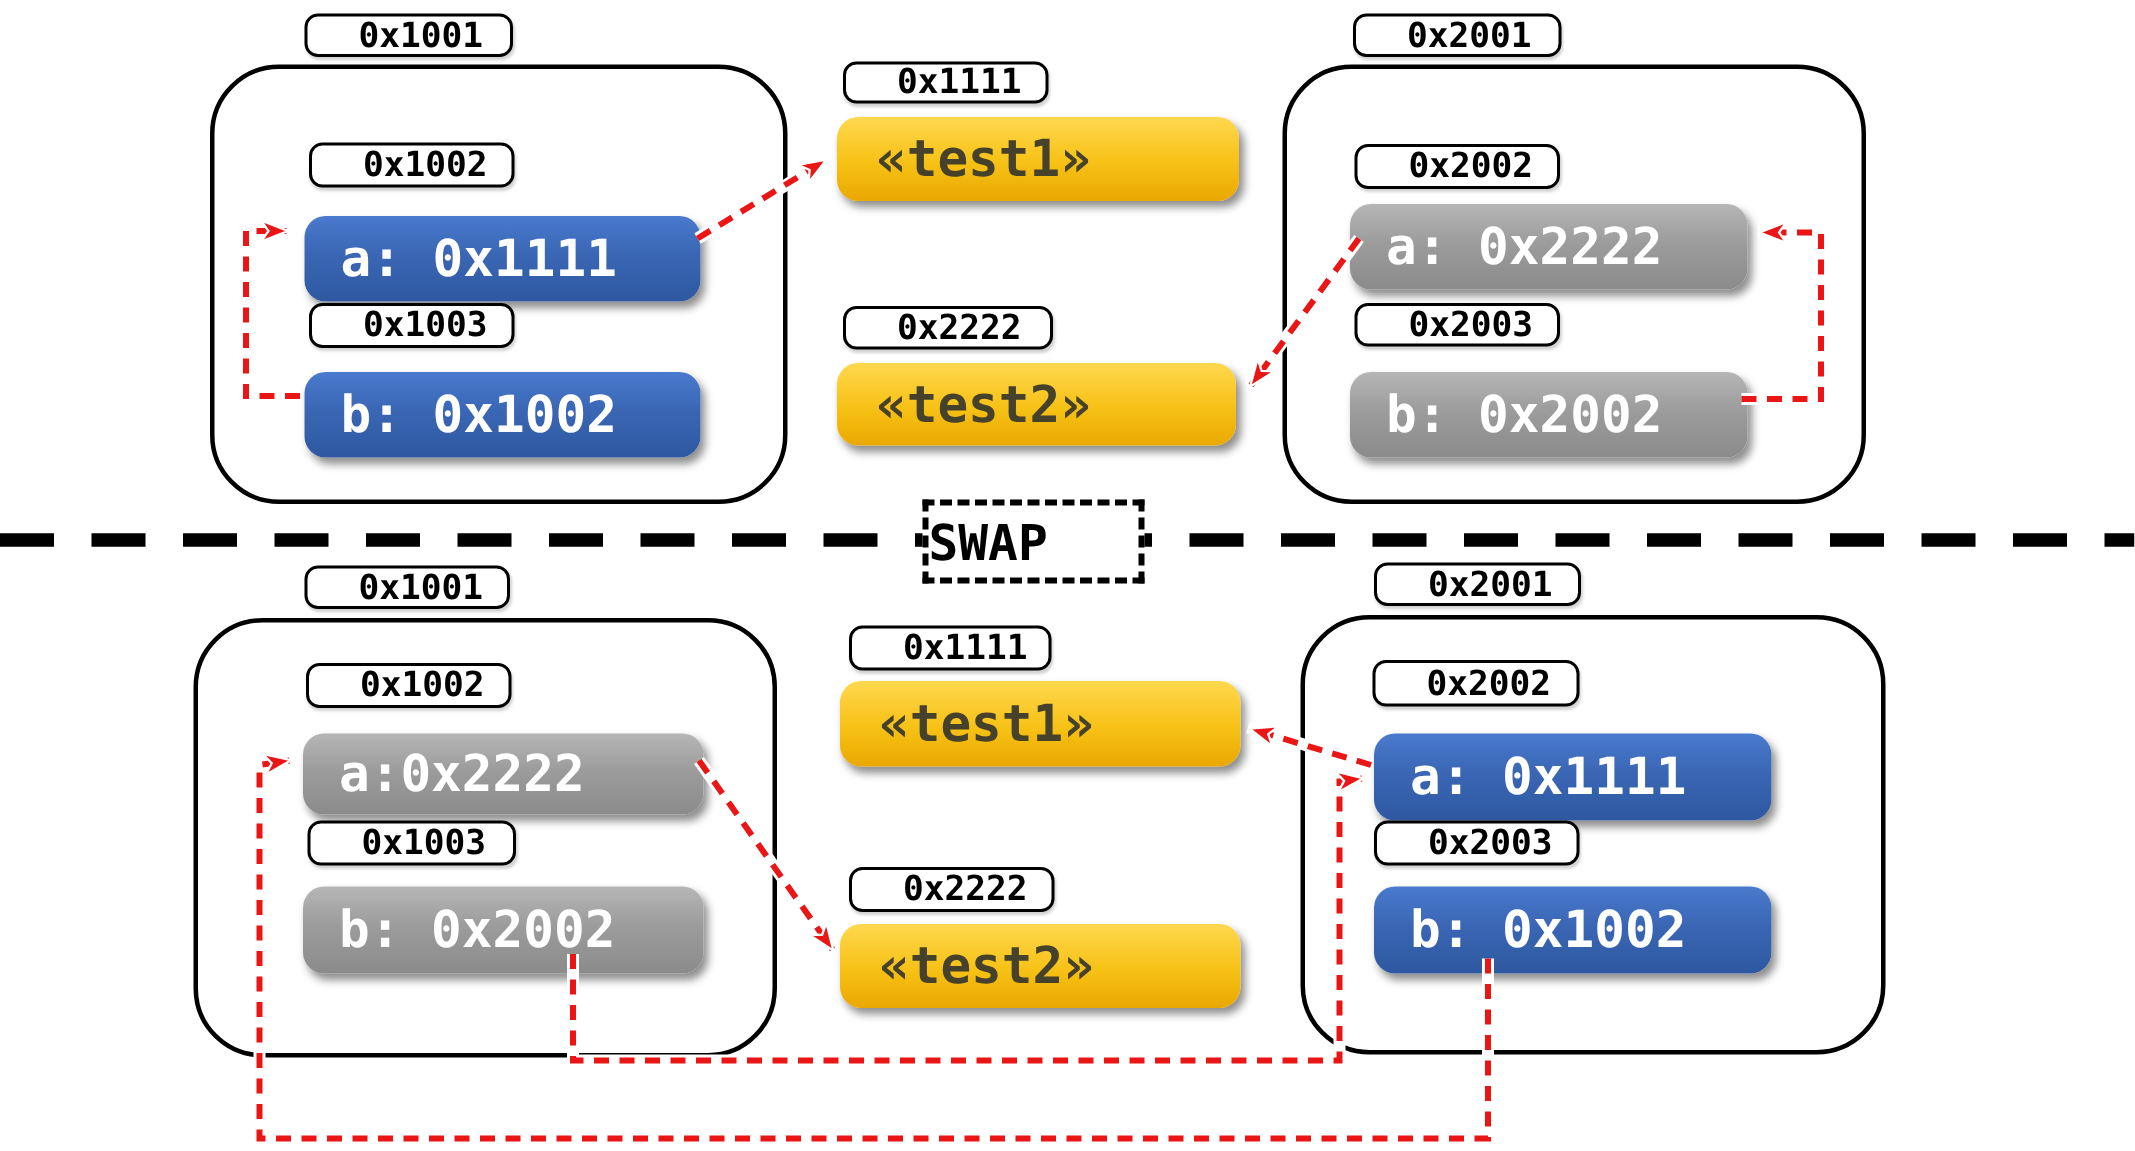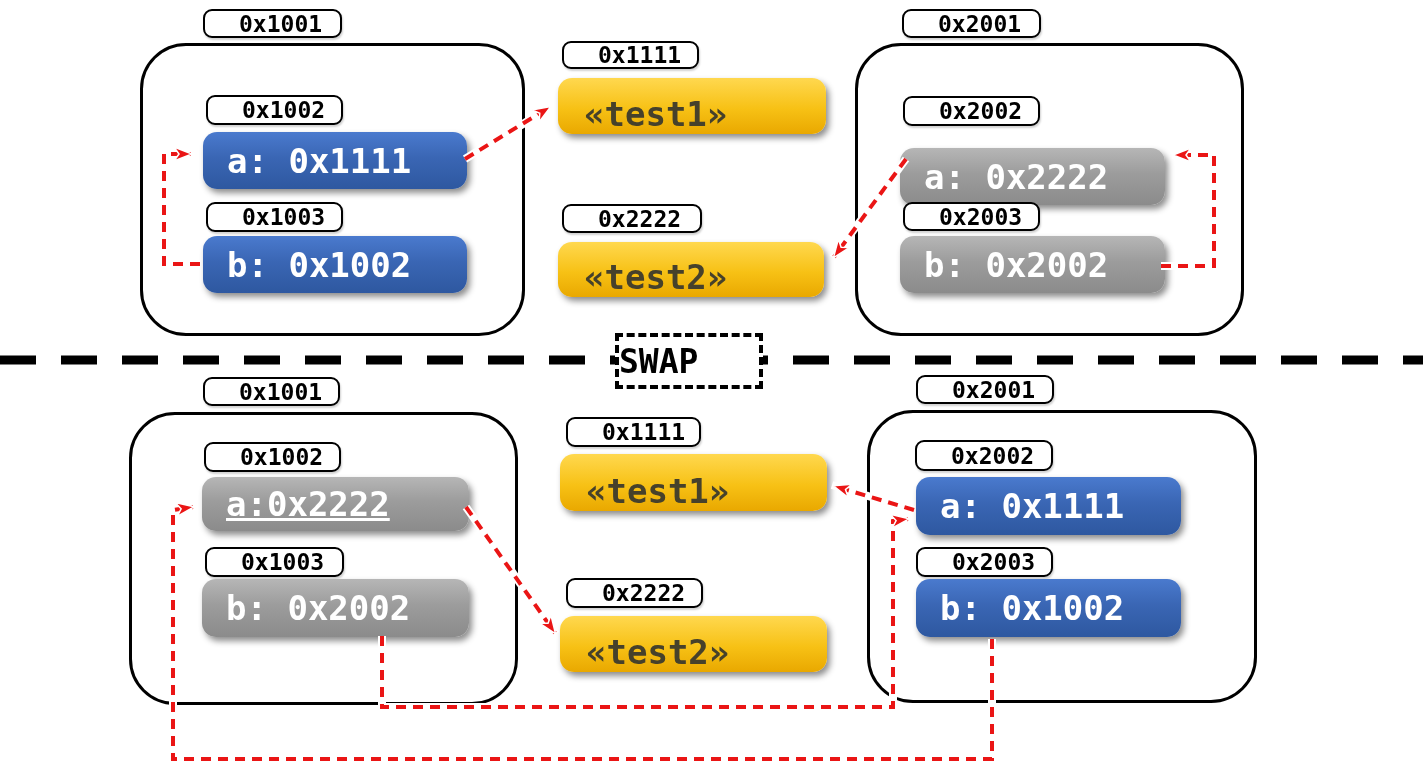--- a/index.html
+++ b/index.html
@@ -6,25 +6,25 @@
   body{width:1423px;height:767px;position:relative;background:#ffffff;overflow:hidden;
        font-family:"DejaVu Sans Mono",monospace;}
   .abs{position:absolute;box-sizing:border-box;}
   .frame{border:3px solid #000;border-radius:46px;background:#fff;}
   .addr{border:2px solid #000;border-radius:9px;background:#fff;
         font-weight:bold;font-size:23px;color:#000;
         display:flex;align-items:center;padding-left:34px;
         box-shadow:1px 2px 2px rgba(0,0,0,0.18);z-index:2;}
   .slot{border-radius:14px;font-weight:bold;font-size:34px;color:#fff;
         display:flex;align-items:center;padding-left:24px;
-        box-shadow:3px 4px 6px rgba(0,0,0,0.45);z-index:2;}
+        box-shadow:3px 4px 6px rgba(0,0,0,0.45);z-index:2;margin-top:12px;}
   .slot.blue{background:linear-gradient(#4a7ace,#3a66b4 45%,#2e58a0);}
   .slot.gray{background:linear-gradient(#b6b6b6,#9c9c9c 45%,#8b8b8b);}
   .heapbox{border-radius:14px;font-weight:bold;font-size:34px;color:#46412b;
-        display:flex;align-items:flex-end;padding-left:26px;
+        display:flex;align-items:center;padding-left:26px;
         background:linear-gradient(#ffd84f,#f7c115 55%,#e9a800);
         box-shadow:3px 4px 6px rgba(0,0,0,0.45);z-index:2;}
   #arrow-layer{position:absolute;left:0;top:0;z-index:5;pointer-events:none;}
   .swapbox{border:4px dashed #000;background:#fff;z-index:6;
         font-weight:bold;font-size:33px;color:#000;
         display:flex;align-items:center;}
   .red-line{fill:none;stroke:#ea1515;stroke-width:4;stroke-dasharray:10 7;}
   .casing{fill:none;stroke:#ffffff;stroke-width:8;}
   .divider{fill:none;stroke:#000;stroke-width:9;stroke-dasharray:36 25;}
 </style>
@@ -61,38 +61,38 @@
     <span>«test2»</span>
   </div>
 
 <div class="abs frame" style="left:855px;top:43px;width:389px;height:293px;"></div>
 <div class="abs addr" style="left:902px;top:9px;width:139px;height:29px;">
     <span>0x2001</span>
   </div>
 <div class="abs addr" style="left:903px;top:96px;width:137px;height:30px;">
     <span>0x2002</span>
   </div>
-<div class="abs slot gray" style="left:900px;top:148px;width:265px;height:57px;">
+<div class="abs slot gray" style="left:900px;top:124px;width:265px;height:57px;">
     <span>a: 0x2222</span>
   </div>
 <div class="abs addr" style="left:903px;top:202px;width:137px;height:29px;">
     <span>0x2003</span>
   </div>
 <div class="abs slot gray" style="left:900px;top:236px;width:265px;height:57px;">
     <span>b: 0x2002</span>
   </div>
 
 <div class="abs frame" style="left:129px;top:412px;width:389px;height:293px;"></div>
 <div class="abs addr" style="left:203px;top:377px;width:137px;height:29px;">
     <span>0x1001</span>
   </div>
 <div class="abs addr" style="left:204px;top:442px;width:137px;height:30px;">
     <span>0x1002</span>
   </div>
-<div class="abs slot gray" style="left:202px;top:477px;width:267px;height:54px;text-decoration:underline;">
+<div class="abs slot gray" style="left:202px;top:477px;width:267px;height:54px;">
     <span>a:0x2222</span>
   </div>
 <div class="abs addr" style="left:205px;top:547px;width:139px;height:30px;">
     <span>0x1003</span>
   </div>
 <div class="abs slot gray" style="left:202px;top:579px;width:267px;height:58px;">
     <span>b: 0x2002</span>
   </div>
 
 <div class="abs addr" style="left:566px;top:417px;width:135px;height:30px;">

